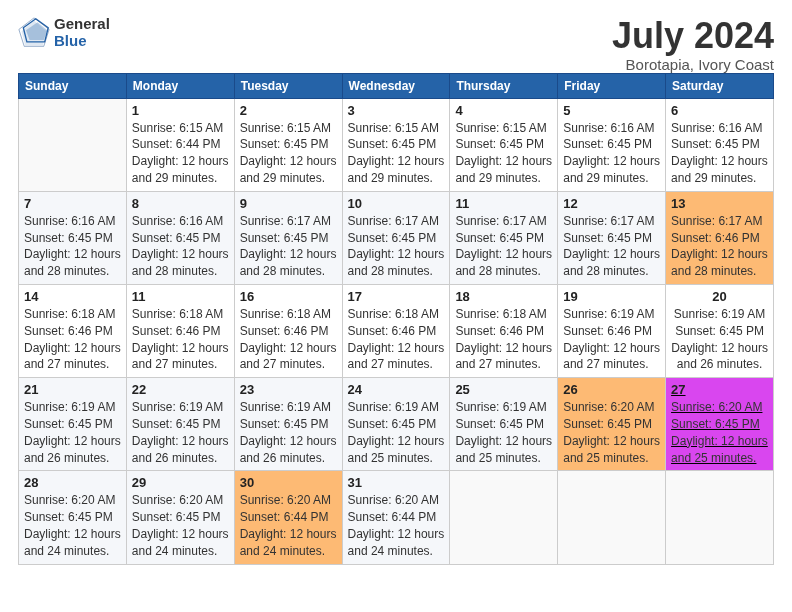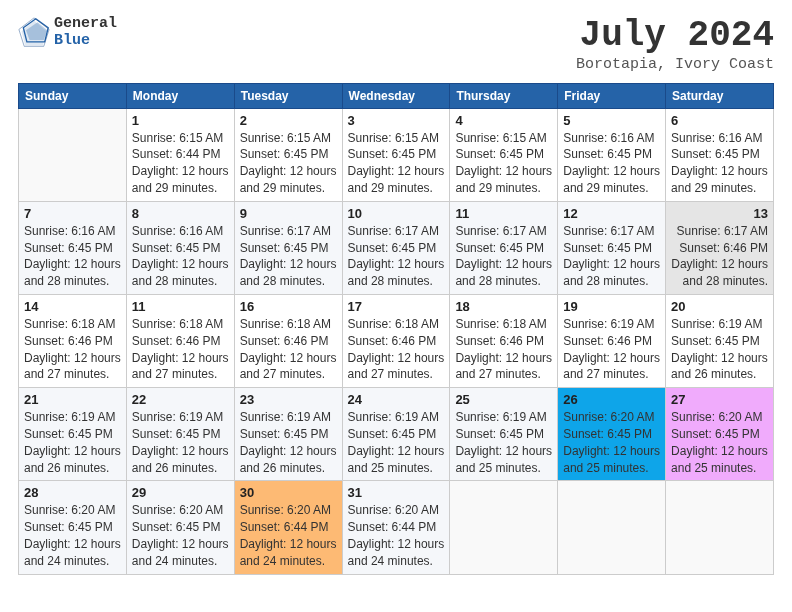--- a/index.html
+++ b/index.html
@@ -13,22 +13,20 @@
     .page {
       width: 792px;
       min-height: 612px;
       background: #fff;
       padding: 16px 18px 10px 18px;
     }
     .header {
       display: flex;
       justify-content: space-between;
       align-items: flex-start;
-      margin-bottom: 10px;
-      font-family: Liberation Mono, monospace;
     }
     .logo {
       display: flex;
       align-items: center;
       gap: 4px;
     }
     .logo-text {
       display: flex;
       flex-direction: column;
       line-height: 1.1;
@@ -218,21 +216,21 @@
 Daylight: 12 hours
 and 28 minutes.</div>
           </td>
           <td style="background: rgb(245, 247, 250); margin-top: 20px;">
             <span class="day-number">12</span>
             <div class="day-info" style="white-space: pre-line;">Sunrise: 6:17 AM
 Sunset: 6:45 PM
 Daylight: 12 hours
 and 28 minutes.</div>
           </td>
-          <td style="background: #e5e5e5; text-align: right;">
+          <td style="background: #fdba74;">
             <span class="day-number">13</span>
             <div class="day-info" style="white-space: pre-line;">Sunrise: 6:17 AM
 Sunset: 6:46 PM
 Daylight: 12 hours
 and 28 minutes.</div>
           </td>
         </tr>
         <tr>
           <td style="background: rgb(255, 255, 255);">
             <span class="day-number">14</span>
@@ -269,21 +267,21 @@
 Daylight: 12 hours
 and 27 minutes.</div>
           </td>
           <td style="background: rgb(255, 255, 255);">
             <span class="day-number">19</span>
             <div class="day-info" style="white-space: pre-line;">Sunrise: 6:19 AM
 Sunset: 6:46 PM
 Daylight: 12 hours
 and 27 minutes.</div>
           </td>
-          <td style="background: rgb(255, 255, 255);">
+          <td style="background: rgb(255, 255, 255); text-align: center;">
             <span class="day-number">20</span>
             <div class="day-info" style="white-space: pre-line;">Sunrise: 6:19 AM
 Sunset: 6:45 PM
 Daylight: 12 hours
 and 26 minutes.</div>
           </td>
         </tr>
         <tr>
           <td style="background: rgb(245, 247, 250);">
             <span class="day-number">21</span>
@@ -313,28 +311,28 @@
 Daylight: 12 hours
 and 25 minutes.</div>
           </td>
           <td style="background: rgb(245, 247, 250);">
             <span class="day-number">25</span>
             <div class="day-info" style="white-space: pre-line;">Sunrise: 6:19 AM
 Sunset: 6:45 PM
 Daylight: 12 hours
 and 25 minutes.</div>
           </td>
-          <td style="background: #0ea5e9;">
+          <td style="background: #fdba74;">
             <span class="day-number">26</span>
             <div class="day-info" style="white-space: pre-line;">Sunrise: 6:20 AM
 Sunset: 6:45 PM
 Daylight: 12 hours
 and 25 minutes.</div>
           </td>
-          <td style="background: #f0abfc;">
+          <td style="background: #d946ef; text-decoration: underline;">
             <span class="day-number">27</span>
             <div class="day-info" style="white-space: pre-line;">Sunrise: 6:20 AM
 Sunset: 6:45 PM
 Daylight: 12 hours
 and 25 minutes.</div>
           </td>
         </tr>
         <tr>
           <td style="background: rgb(245, 247, 250);">
             <span class="day-number">28</span>

